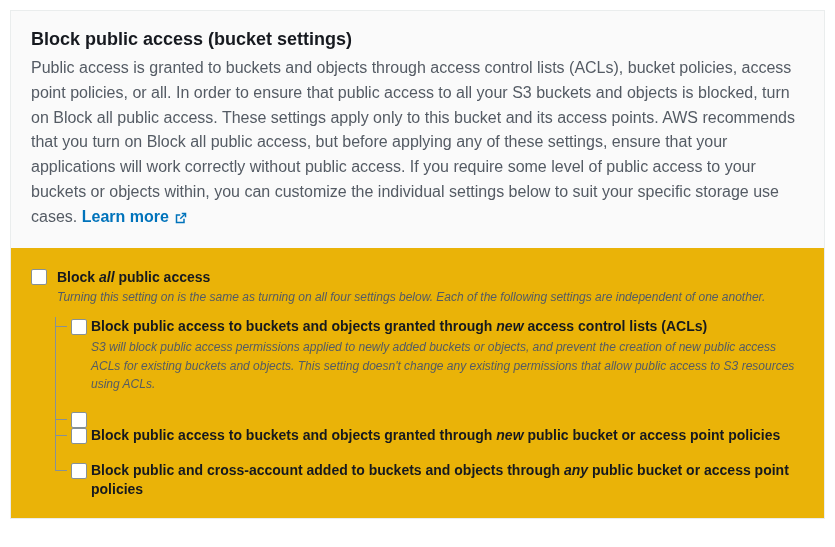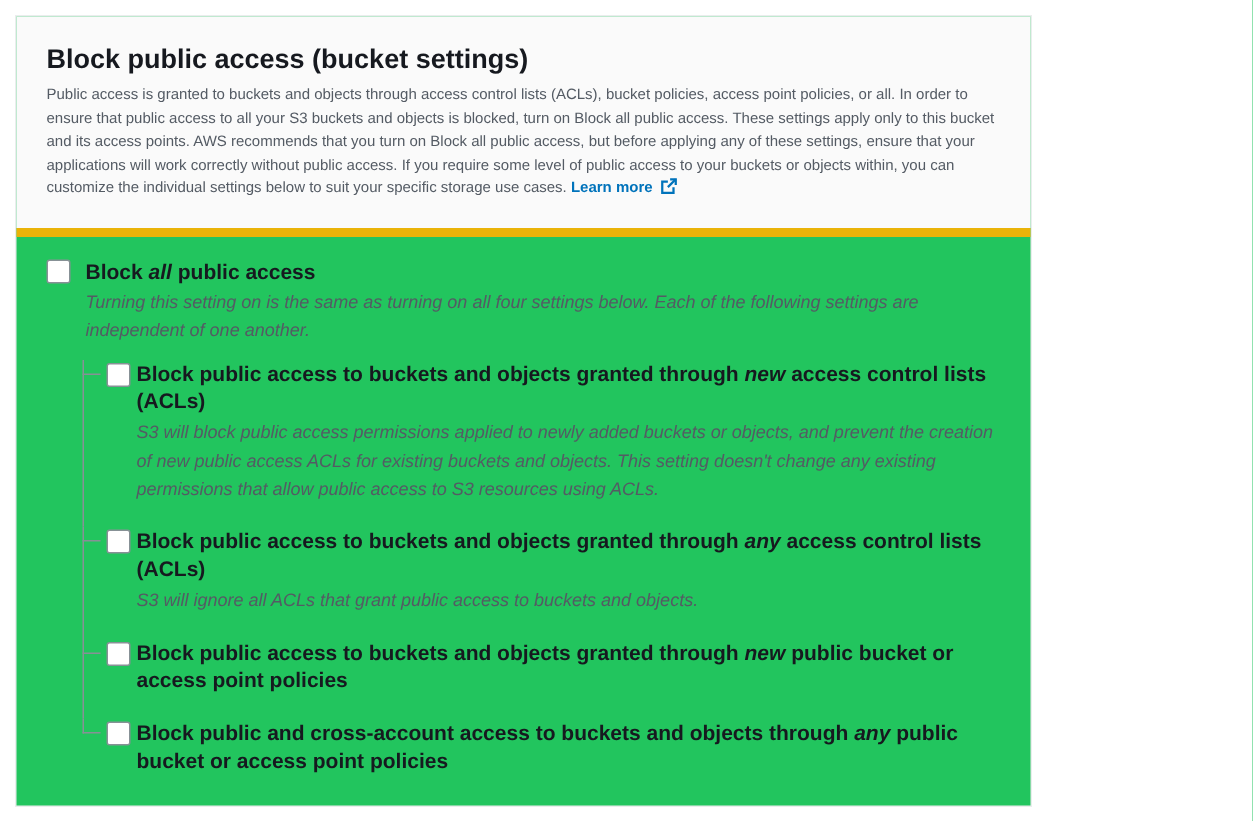--- a/index.html
+++ b/index.html
@@ -5,35 +5,35 @@
     * { box-sizing: border-box; margin: 0; padding: 0; }
     body {
       font-family: "Amazon Ember", "Helvetica Neue", Arial, sans-serif;
       background: #fff;
       padding: 10px;
       color: #16191f;
       font-size: 14px;
     }
     .panel {
       border: 1px solid #eaeded;
-      background: #22c55e;
-      width: 678px;
+      background: #eab308;
+      width: 815px;
     }
     .panel-header {
       padding: 18px 20px 16px 20px;
       background: #fafafa;
     }
     .panel-title {
       font-size: 18px;
       font-weight: 700;
       color: #16191f;
       margin-bottom: 6px;
     }
     .panel-desc {
-      font-size: 10px;
+      font-size: 16px;
       line-height: 1.55;
       color: #545b64;
     }
     .learn-link {
       color: #0073bb;
       font-weight: 700;
       text-decoration: none;
       white-space: nowrap;
     }
     .ext-icon {
@@ -153,45 +153,39 @@
             <span>Block public access to buckets and objects granted through </span><span class="em">new</span><span> access control lists (ACLs)</span>
           </div>
           <div class="option-desc">S3 will block public access permissions applied to newly added buckets or objects, and prevent the creation of new public access ACLs for existing buckets and objects. This setting doesn't change any existing permissions that allow public access to S3 resources using ACLs.</div>
         </div>
       </div>
 
       <div class="tree-item">
         <div class="checkbox-wrap">
             <div class="checkbox"></div>
           </div>
-        <div class="option-text">
-          <div class="option-title">
-            <span>Block public access to buckets and objects granted through </span><span class="em">any</span><span> access control lists (ACLs)</span>
-          </div>
-          <div class="option-desc">S3 will ignore all ACLs that grant public access to buckets and objects.</div>
-        </div>
       </div>
 
       <div class="tree-item">
         <div class="checkbox-wrap">
             <div class="checkbox"></div>
           </div>
         <div class="option-text">
           <div class="option-title">
             <span>Block public access to buckets and objects granted through </span><span class="em">new</span><span> public bucket or access point policies</span>
           </div>
         </div>
       </div>
 
       <div class="tree-item">
         <div class="checkbox-wrap">
             <div class="checkbox"></div>
           </div>
         <div class="option-text">
           <div class="option-title">
-            <span>Block public and cross-account access to buckets and objects through </span><span class="em">any</span><span> public bucket or access point policies</span>
+            <span>Block public and cross-account added to buckets and objects through </span><span class="em">any</span><span> public bucket or access point policies</span>
           </div>
         </div>
       </div>
 
     </div>
   </div>
 </div>
 
 </body></html>

